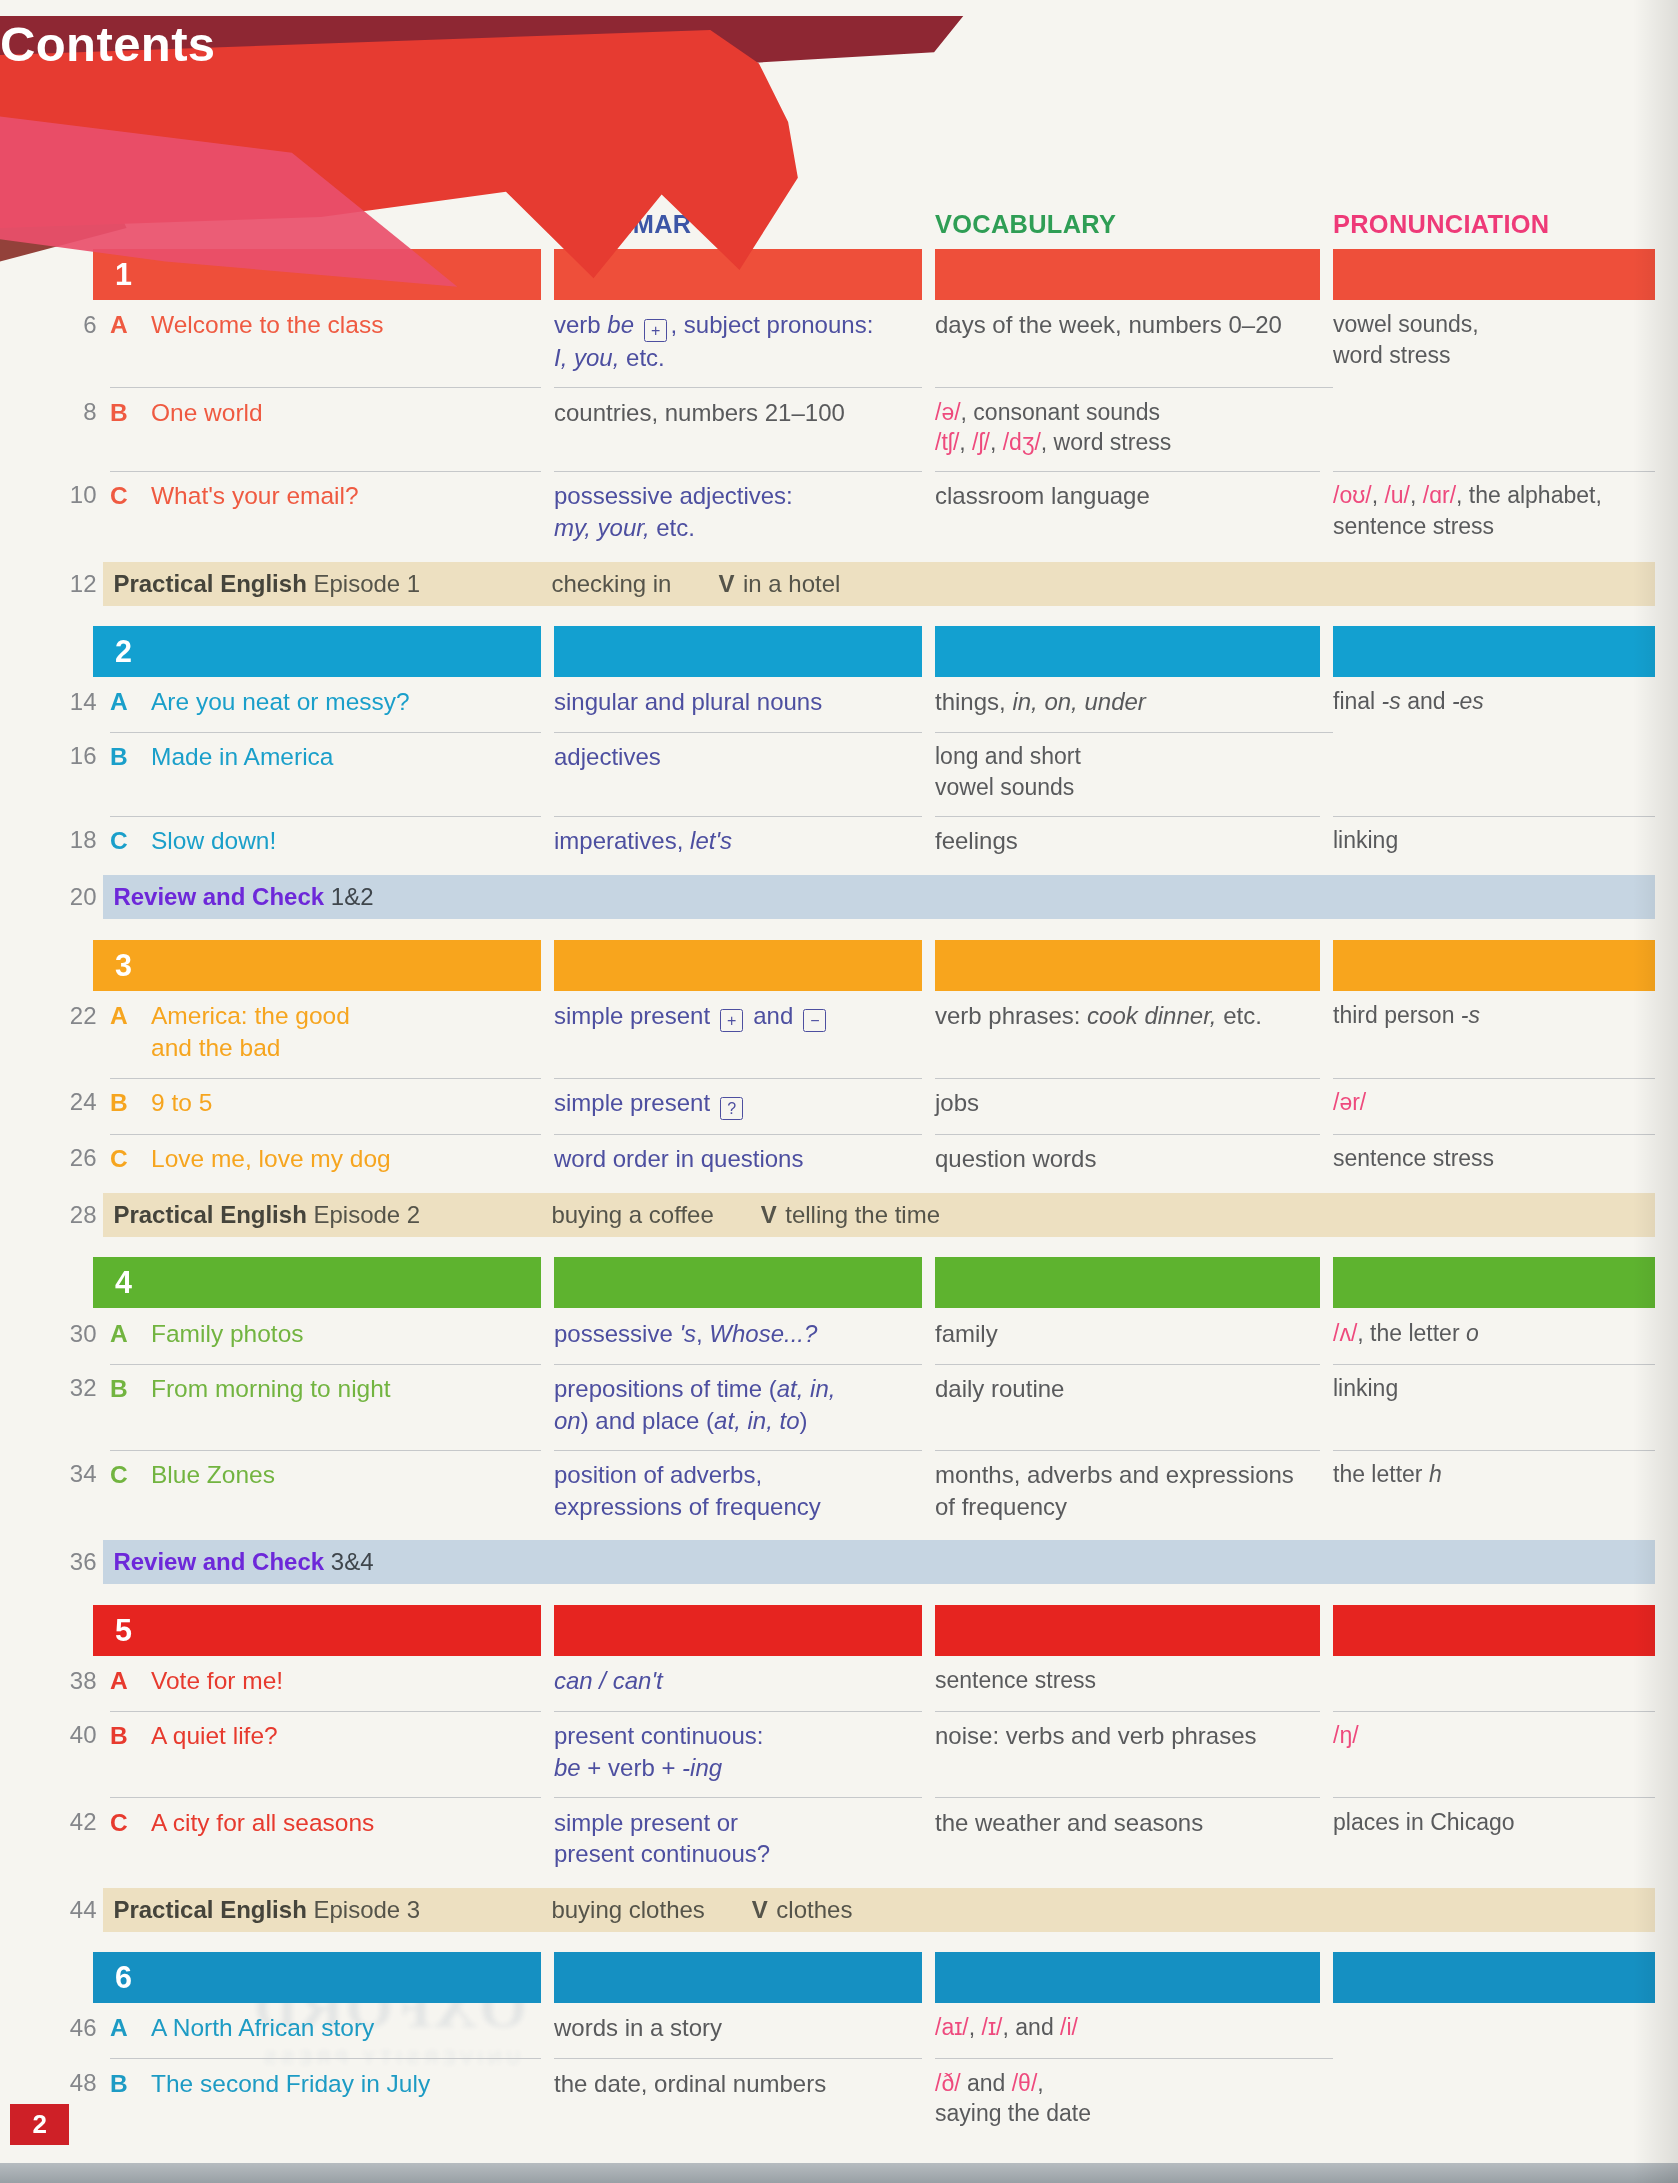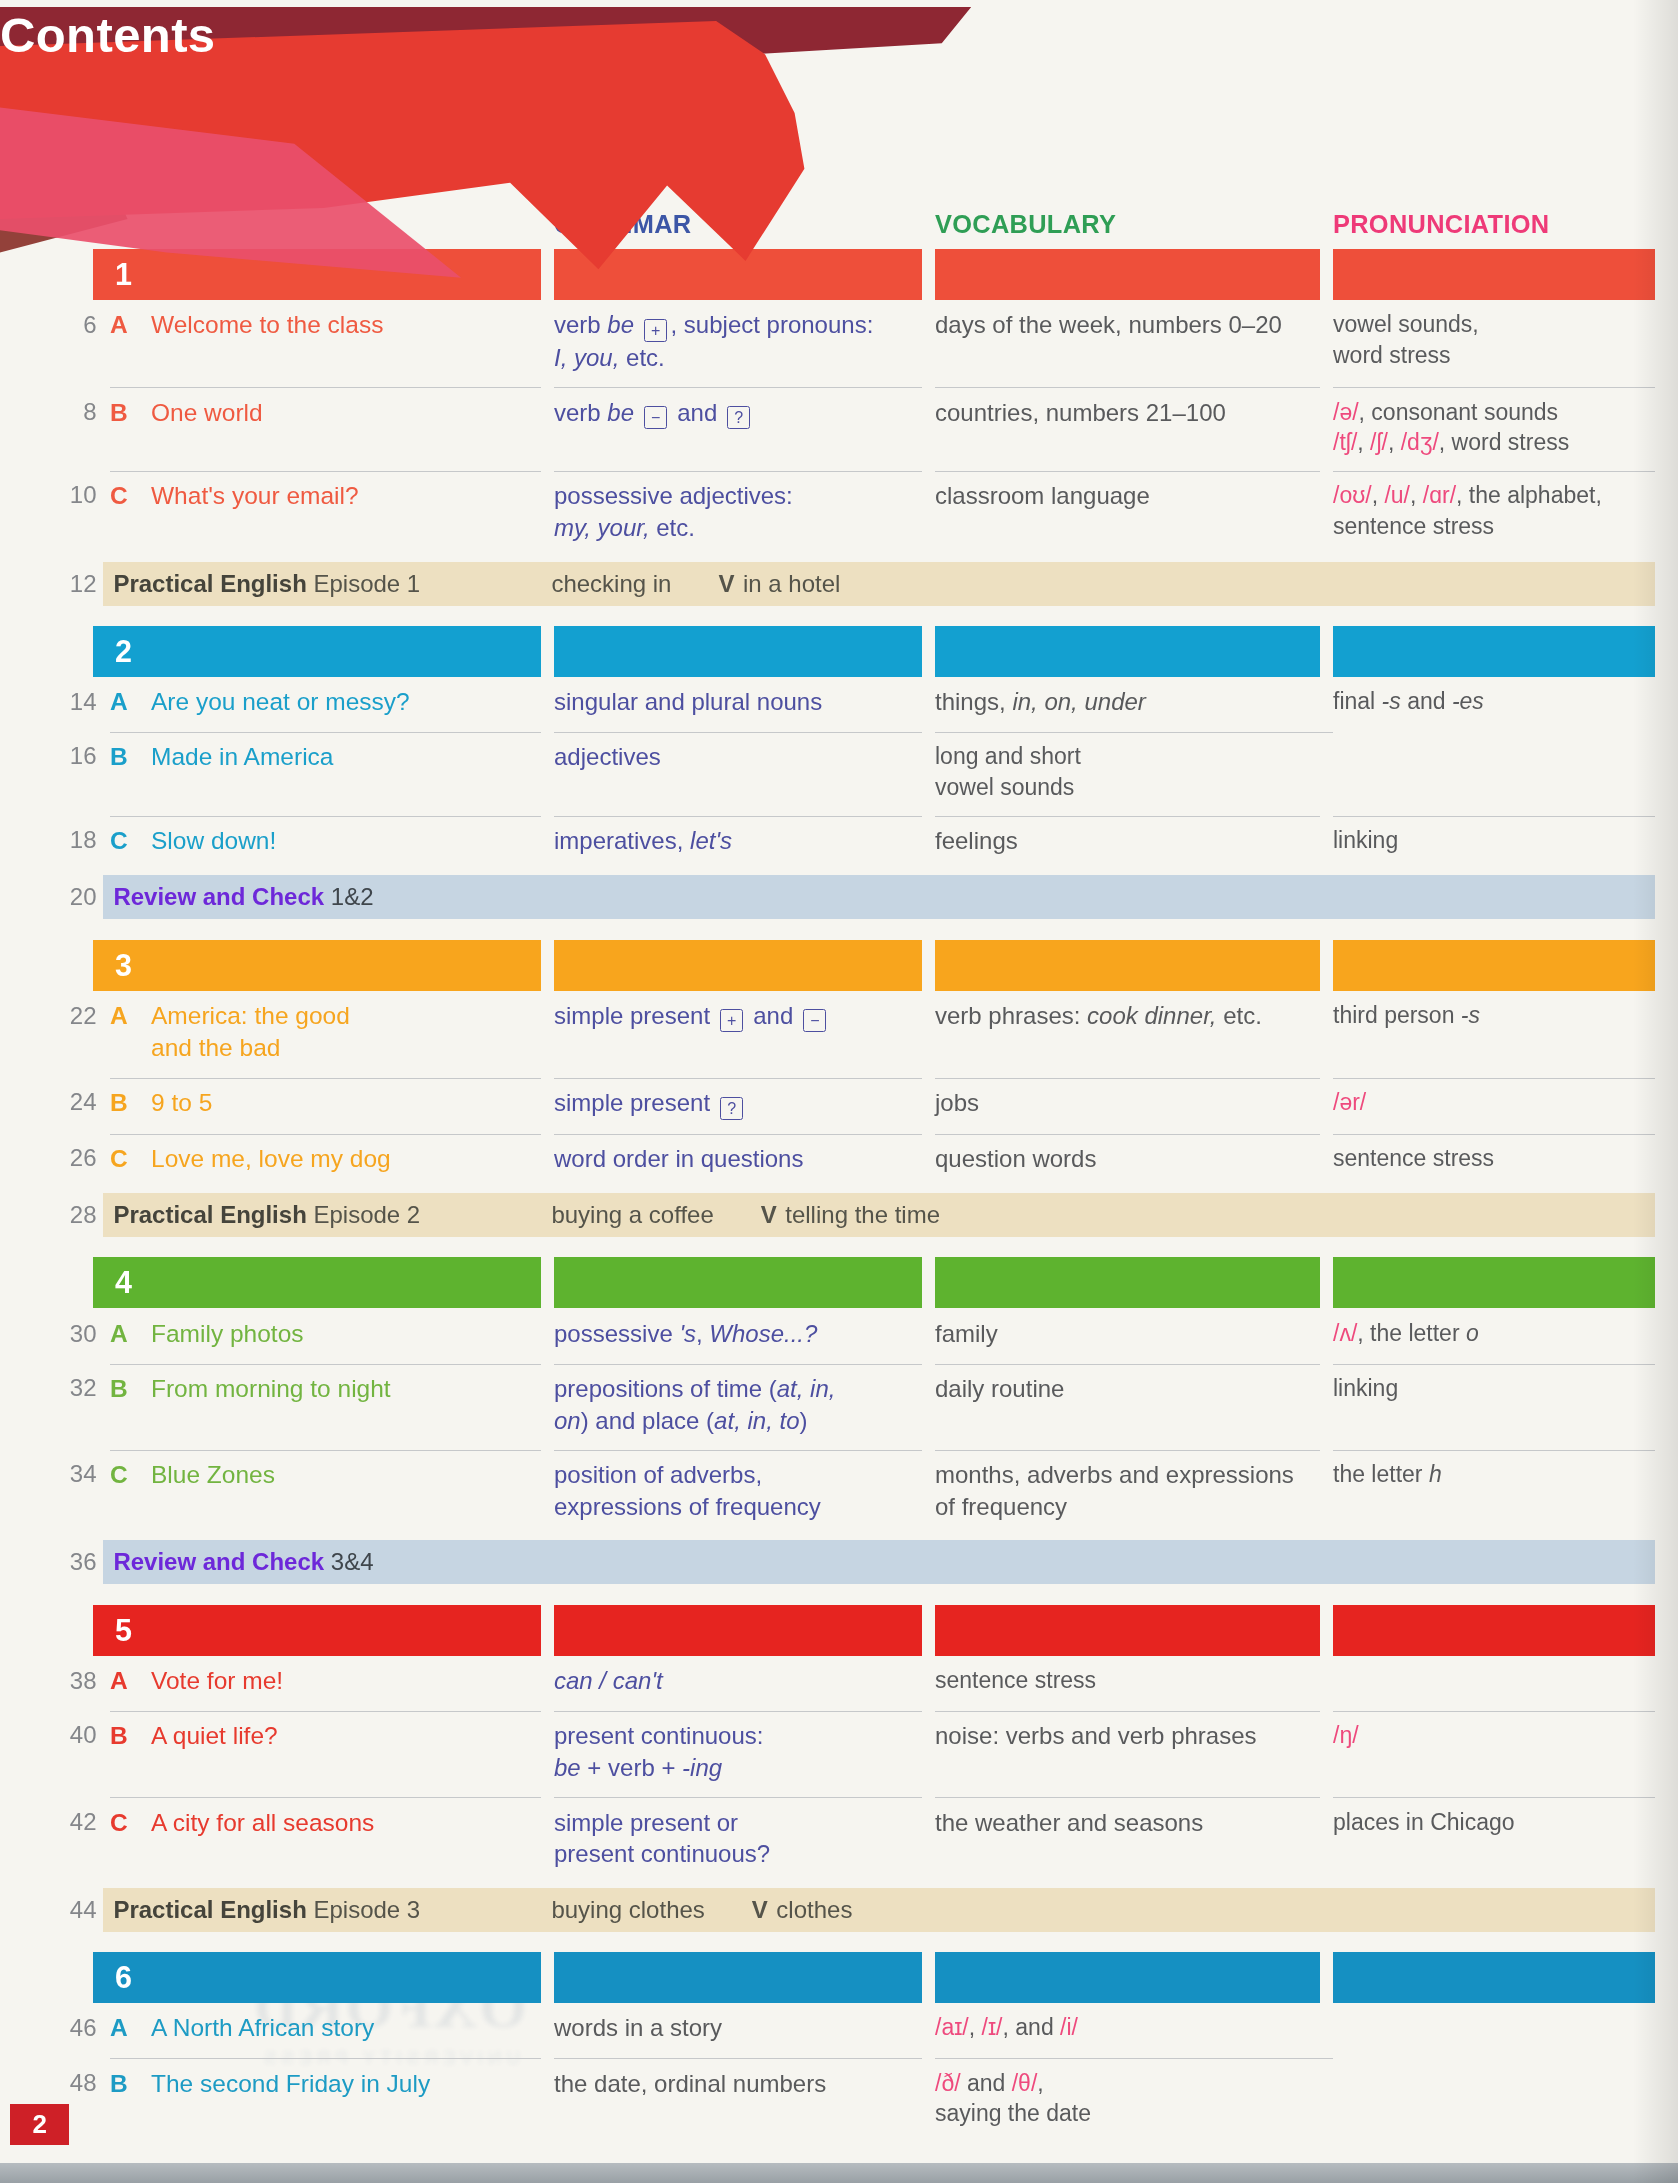--- a/index.html
+++ b/index.html
@@ -4,21 +4,21 @@
 <style>
   html,body{margin:0;padding:0;}
   body{font-family:"Liberation Sans",sans-serif;background:#e8e8e6;}
   .page{position:relative;width:1679px;height:2183px;background:#f6f5f0;overflow:hidden;}
   .page::after{content:'';position:absolute;right:0;top:0;bottom:0;width:46px;
     background:linear-gradient(to right,rgba(0,0,0,0),rgba(0,0,0,0.10));pointer-events:none;z-index:6;}
   .photo-bottom{position:absolute;left:0;right:0;bottom:0;height:20.3px;
     background:linear-gradient(#b6bcc0,#99a0a5);z-index:5;}
 
   
-  .ribbon{position:absolute;top:7px;left:0;width:973px;height:279px;z-index:3;pointer-events:none;padding-left:8px;}
+  .ribbon{position:absolute;top:16px;left:0;width:973px;height:279px;z-index:3;pointer-events:none;}
   .ribbon div{position:absolute;inset:0;}
   .rb-dark{background:#8e2733;clip-path:polygon(0 0,99% 0,96% 13%,52% 22%,24% 27%,0 34%);}
   .rb-brown{background:#93413a;clip-path:polygon(0 34%,9% 44%,13% 76%,0 88%);}
   .rb-red{background:#e63b31;clip-path:polygon(0 14%,73% 5%,78% 17%,81% 38%,82% 58%,76% 91%,68% 64%,61% 94%,52% 63%,33% 72%,0 76%);}
   .rb-pink{background:#e94f6b;opacity:.92;clip-path:polygon(0 36%,30% 49%,47% 97%,17% 88%,0 80%);}
   .ribbon-title{position:absolute;left:74px;top:44px;color:#fff;font-size:49px;font-weight:700;letter-spacing:0.4px;}
 
   
   .ghost{position:absolute;left:212px;top:1972px;z-index:0;opacity:.08;color:#1d3e6b;
     transform:scaleX(-1);filter:blur(2.5px);text-align:center;width:355px;}
@@ -121,21 +121,20 @@
       <div class="cell gcell"><span class="sg-n">verb </span><span class="sg-i">be</span><span class="sg-n"> </span><span class="sg-box">+</span><span class="sg-n">, subject pronouns:</span><br><span class="sg-i">I, you,</span><span class="sg-n"> etc.</span></div>
       <div class="cell vcell"><span class="sg-n">days of the week, numbers 0–20</span></div>
       <div class="cell pcell last"><span class="sg-n">vowel sounds,</span><br><span class="sg-n">word stress</span></div>
     </div>
           <div class="grid lesson sep">
       <div class="cell numcell lesson-page">8</div>
       <div class="cell titlecell">
         <span class="letter">B</span>
         <span class="ltitle"><span class="sg-n">One world</span></span>
       </div>
-      <div class="cell gcell"><span class="sg-n">verb </span><span class="sg-i">be</span><span class="sg-n"> </span><span class="sg-box">−</span><span class="sg-n"> and </span><span class="sg-box">?</span></div>
       <div class="cell vcell"><span class="sg-n">countries, numbers 21–100</span></div>
       <div class="cell pcell last"><span class="sg-p">/ə/</span><span class="sg-n">, consonant sounds</span><br><span class="sg-p">/tʃ/</span><span class="sg-n">, </span><span class="sg-p">/ʃ/</span><span class="sg-n">, </span><span class="sg-p">/dʒ/</span><span class="sg-n">, word stress</span></div>
     </div>
           <div class="grid lesson sep">
       <div class="cell numcell lesson-page">10</div>
       <div class="cell titlecell">
         <span class="letter">C</span>
         <span class="ltitle"><span class="sg-n">What's your email?</span></span>
       </div>
       <div class="cell gcell"><span class="sg-n">possessive adjectives:</span><br><span class="sg-i">my, your,</span><span class="sg-n"> etc.</span></div>

